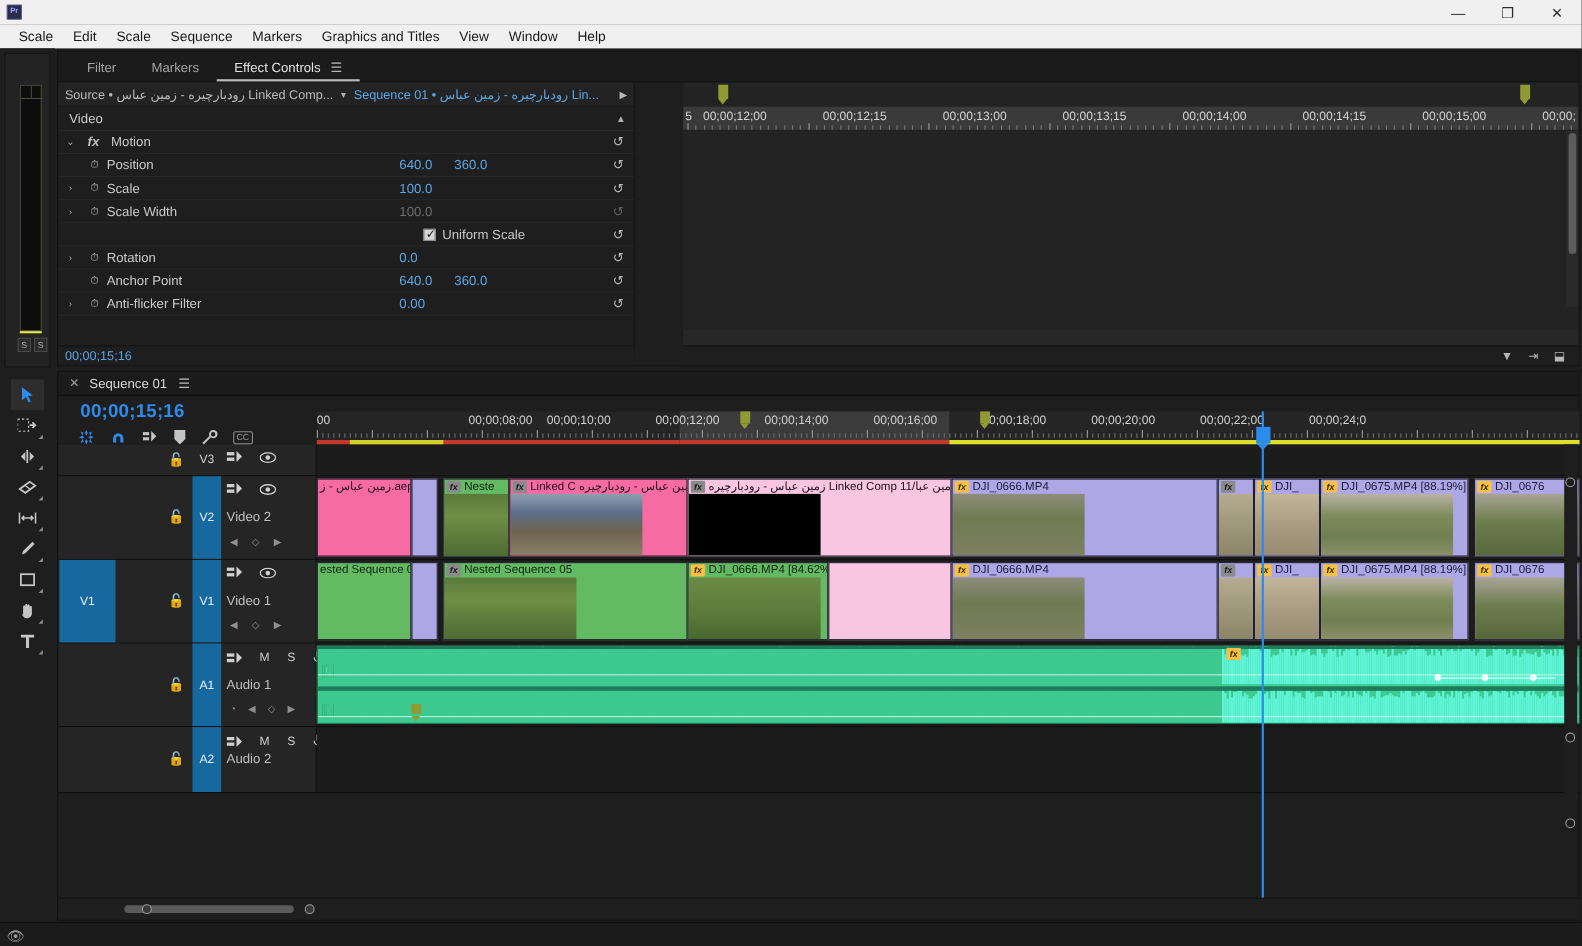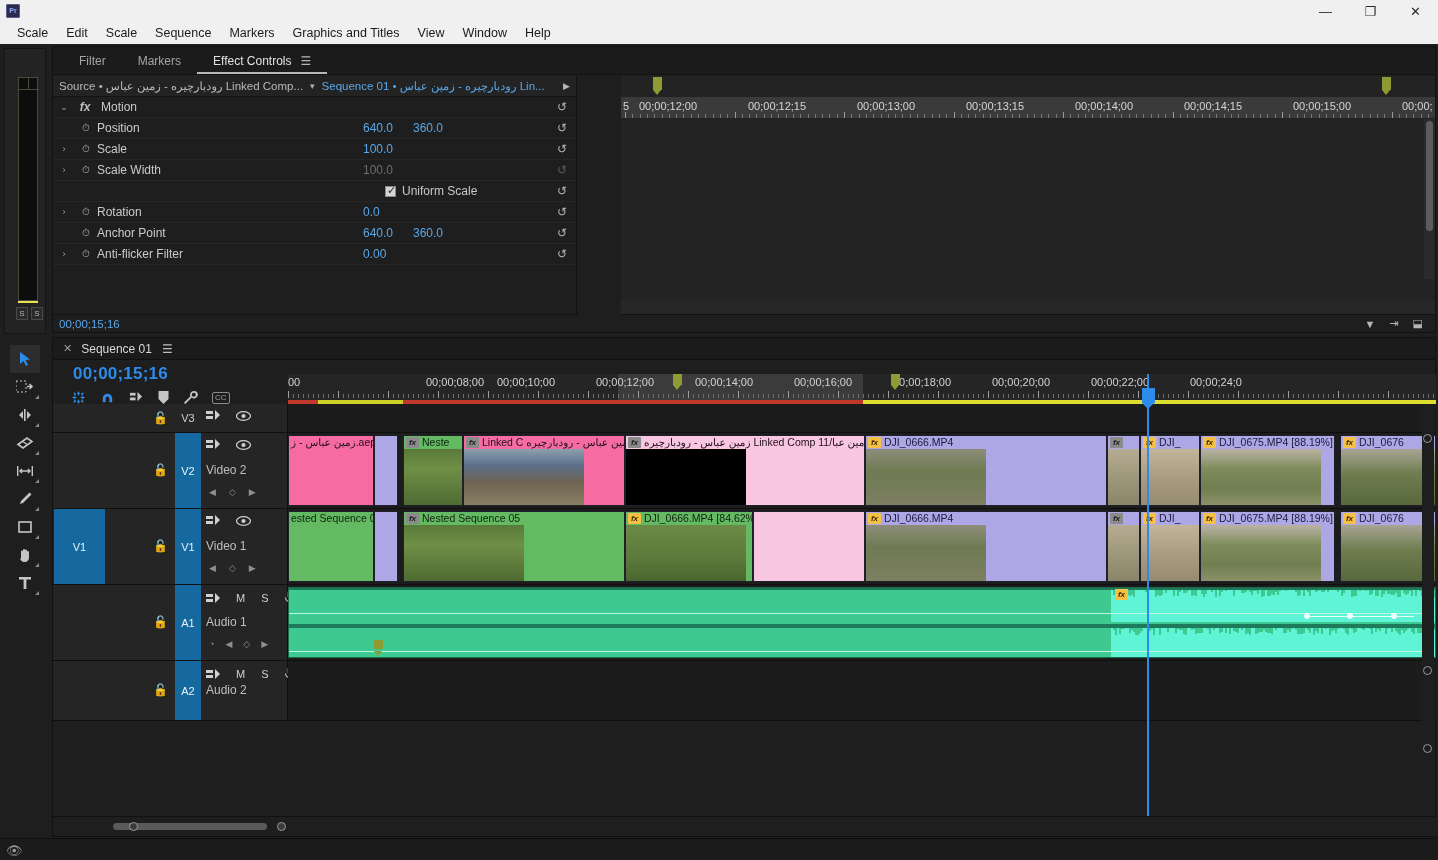--- a/index.html
+++ b/index.html
@@ -337,20 +337,24 @@
         <div class="ectab active"><span>Effect Controls</span><span class="hamb">☰</span></div>
       </div>
 
     <div class="ecbody">
       <div class="ecleft">
         <div class="ec-srcrow">
           <div class="ec-src">Source • رودبارچیره - زمین عباس Linked Comp...</div>
           <div class="ec-chev">▾</div>
           <div class="ec-seq">Sequence 01 • رودبارچیره - زمین عباس Lin...</div>
           <div class="ec-arrow">▶</div>
+        </div>
+        <div class="ec-videohdr">
+          <span>Video</span>
+          <span class="up">▲</span>
         </div>
         <div id="ecrows">
             <div class="ec-row">
               <div class="ec-tw">⌄</div>
               <div class="ec-ico" style="font-style:italic;font-weight:bold;">fx</div>
               <div class="ec-label" style="margin-left:6px;">Motion</div>
               <div class="reset">↺</div>
             </div>
             <div class="ec-row">
               <div class="ec-tw"></div>

